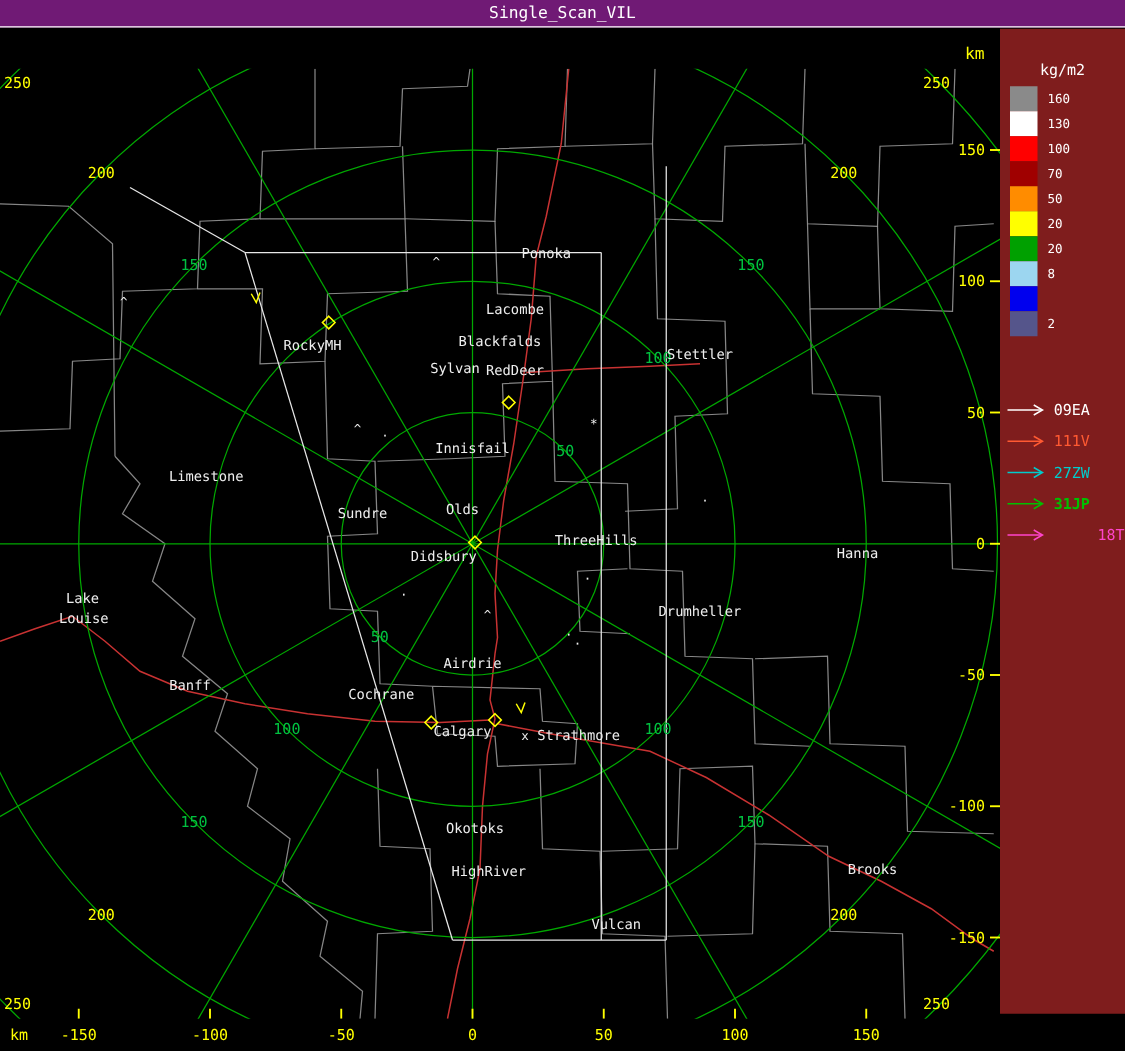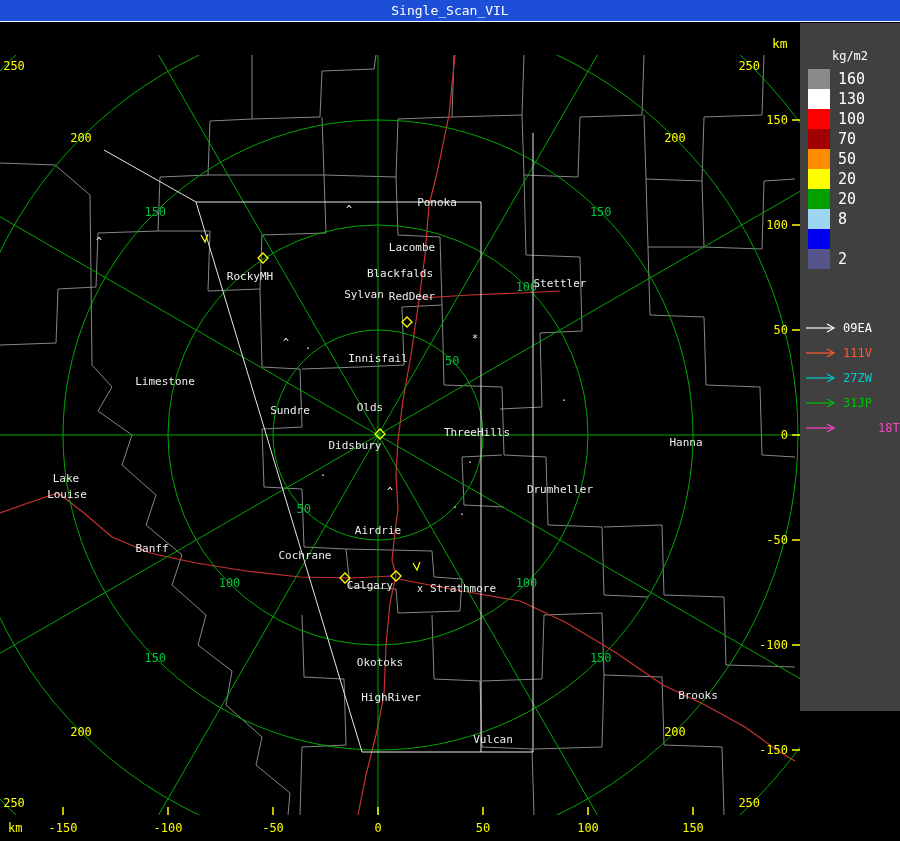--- a/index.html
+++ b/index.html
@@ -1,33 +1,33 @@
 <!DOCTYPE html>
 <html><head>
 <meta charset="utf-8">
 <style>
   *{margin:0;padding:0;box-sizing:border-box}
   html,body{width:900px;height:841px;background:#000;overflow:hidden;
     font-family:"DejaVu Sans Mono","Liberation Mono",monospace}
-  .titlebar{position:absolute;left:0;top:0;width:900px;height:22px;background:#1d4ed8;
+  .titlebar{position:absolute;left:0;top:0;width:900px;height:22px;background:#701a75;
     border-bottom:1px solid #fff;color:#fff;text-align:center;font-size:13px;line-height:21px}
   .header{position:absolute;left:0;top:23px;width:800px;height:32px;color:#ffff00;font-size:13px}
   .header .ts{position:absolute;left:8px;top:12px}
   .header .unit{position:absolute;left:772px;top:13px}
   .map{position:absolute;left:0;top:55px;width:800px;height:760px;background:#000}
   .map svg{display:block}
   .baxis{position:absolute;left:0;top:815px;width:800px;height:26px;color:#ffff00;font-size:12px}
   .baxis .unit{position:absolute;left:8px;top:6px}
   .baxis-label{position:absolute;top:6px;width:44px;text-align:center}
-  .sidebar{position:absolute;left:800px;top:23px;width:100px;height:688px;background:#404040}
+  .sidebar{position:absolute;left:800px;top:23px;width:100px;height:788px;background:#7f1d1d}
   .cb-title{position:absolute;left:0;top:26px;width:100px;text-align:center;color:#fff;font-size:12px}
   #colorbar{position:absolute;left:8px;top:46px}
   .cb-row{display:flex;align-items:center;height:20px}
   .cb-swatch{width:22px;height:20px;display:inline-block;flex:0 0 22px}
-  .cb-label{color:#fff;font-size:15px;margin-left:8px}
+  .cb-label{color:#fff;font-size:10px;margin-left:8px}
   #tracks{position:absolute;left:5px;top:292px}
   .track-row{display:flex;align-items:center;height:25px}
   .track-label{font-size:12px;margin-left:6px}
 </style>
 </head>
 <body>
 
 <div class="titlebar">
   <span>Single_Scan_VIL</span>
 </div>
@@ -247,21 +247,21 @@
           <line x1="1" y1="6" x2="28" y2="6" stroke="#00cccc" stroke-width="1.2"></line>
           <path d="M22,2 L29,6 L22,10" fill="none" stroke="#00cccc" stroke-width="1.2"></path>
         </svg>
         <span class="track-label" style="color: rgb(0, 204, 204);">27ZW</span>
       </div>
       <div class="track-row">
         <svg width="32" height="12">
           <line x1="1" y1="6" x2="28" y2="6" stroke="#00c000" stroke-width="1.2"></line>
           <path d="M22,2 L29,6 L22,10" fill="none" stroke="#00c000" stroke-width="1.2"></path>
         </svg>
-        <span class="track-label" style="color: rgb(0, 192, 0);">31JP</span>
+        <span class="track-label" style="color: rgb(0, 192, 0); font-weight: bold;">31JP</span>
       </div>
       <div class="track-row">
         <svg width="32" height="12">
           <line x1="1" y1="6" x2="28" y2="6" stroke="#ff44cc" stroke-width="1.2"></line>
           <path d="M22,2 L29,6 L22,10" fill="none" stroke="#ff44cc" stroke-width="1.2"></path>
         </svg>
         <span class="track-label" style="color: rgb(255, 68, 204); margin-left: 41px;">18TS</span>
       </div>
     </div>
 </div>

